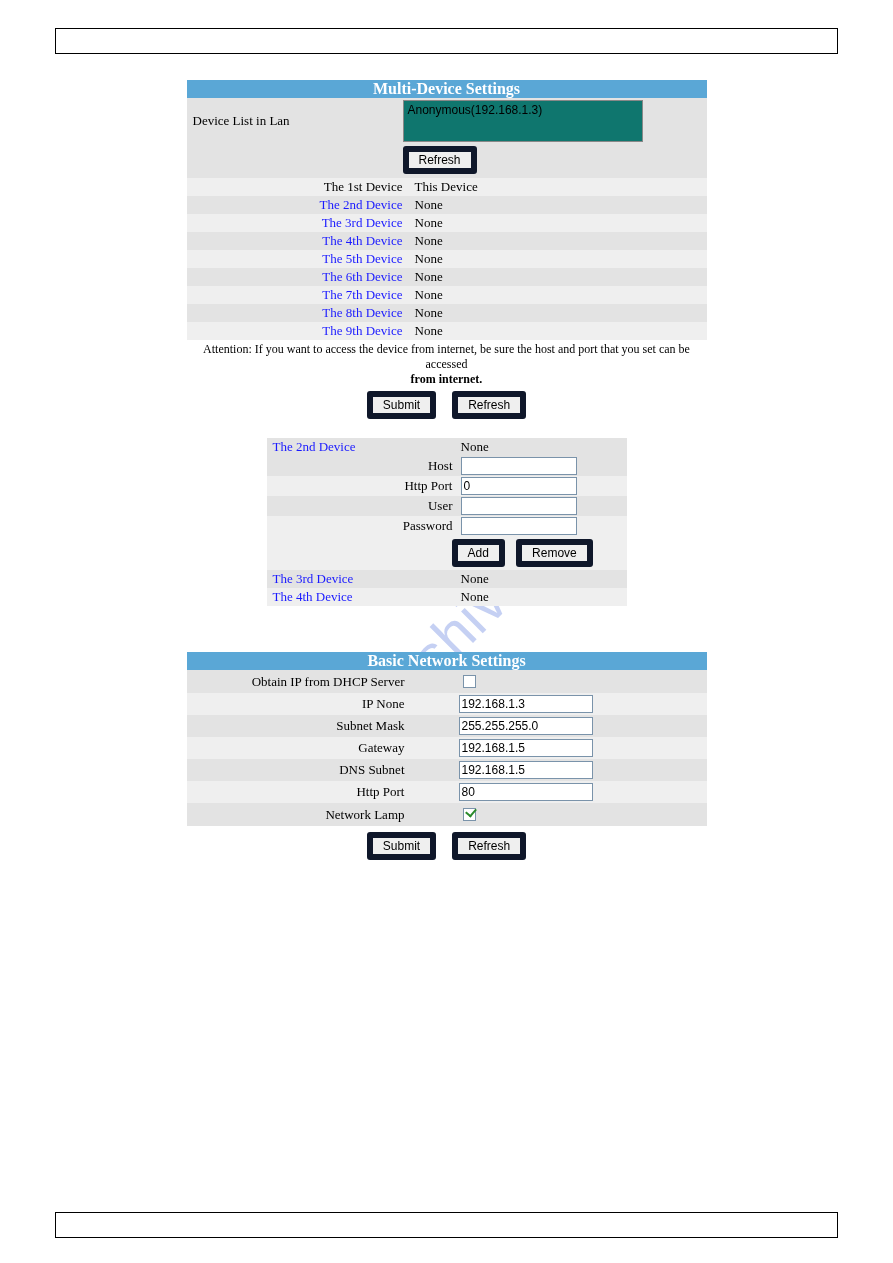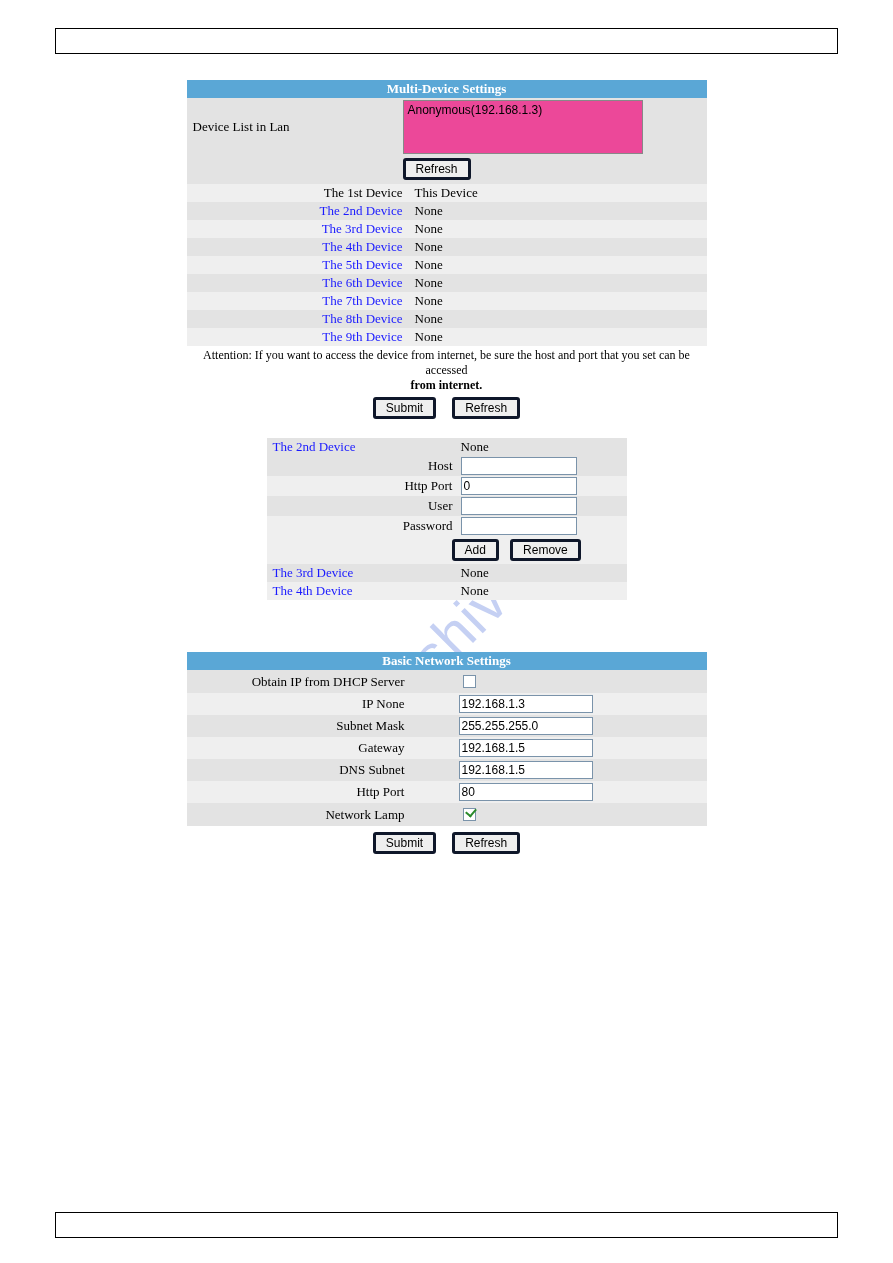--- a/index.html
+++ b/index.html
@@ -32,21 +32,21 @@
     width: 520px;
     border-collapse: collapse;
     font-size: 13px;
   }
   .panel-header {
     background: #5aa7d6;
     color: #fff;
     font-weight: bold;
     text-align: center;
     font-family: "Times New Roman", Times, serif;
-    font-size: 13px;
+    font-size: 16px;
     height: 18px;
     line-height: 18px;
   }
   .row {
     display: flex;
     align-items: center;
     min-height: 17px;
     font-size: 13px;
   }
   .row .label   { width: 210px; padding: 1px 6px; text-align: right; }
@@ -56,41 +56,41 @@
 
   .link-blue { color: #1a1aff; }
 
   .device-list-area {
     background: #e3e3e3;
     display: flex;
     align-items: center;
     padding: 2px 6px;
   }
   .device-list-box {
-    background: #ec4899;
+    background: #0f766e;
     border: 1px solid #888;
     width: 240px;
-    height: 54px;
+    height: 42px;
     font-family: Arial, sans-serif;
     font-size: 12px;
     padding: 2px 4px;
     box-sizing: border-box;
     overflow: hidden;
   }
   .mini-btn-row {
     background: #e3e3e3;
     padding: 2px 6px 4px 6px;
   }
   .mini-btn-row.inner { padding-left: 216px; }
 
   button.ui-btn {
     font-family: Arial, sans-serif;
     font-size: 12px;
     background: #efefef;
-    border: 3px solid #0f172a;
+    border: 6px solid #0f172a;
     border-radius: 3px;
     padding: 1px 10px;
     cursor: pointer;
   }
 
   .attention {
     width: 520px;
     margin: 2px auto 0 auto;
     font-size: 12px;
     text-align: center;

